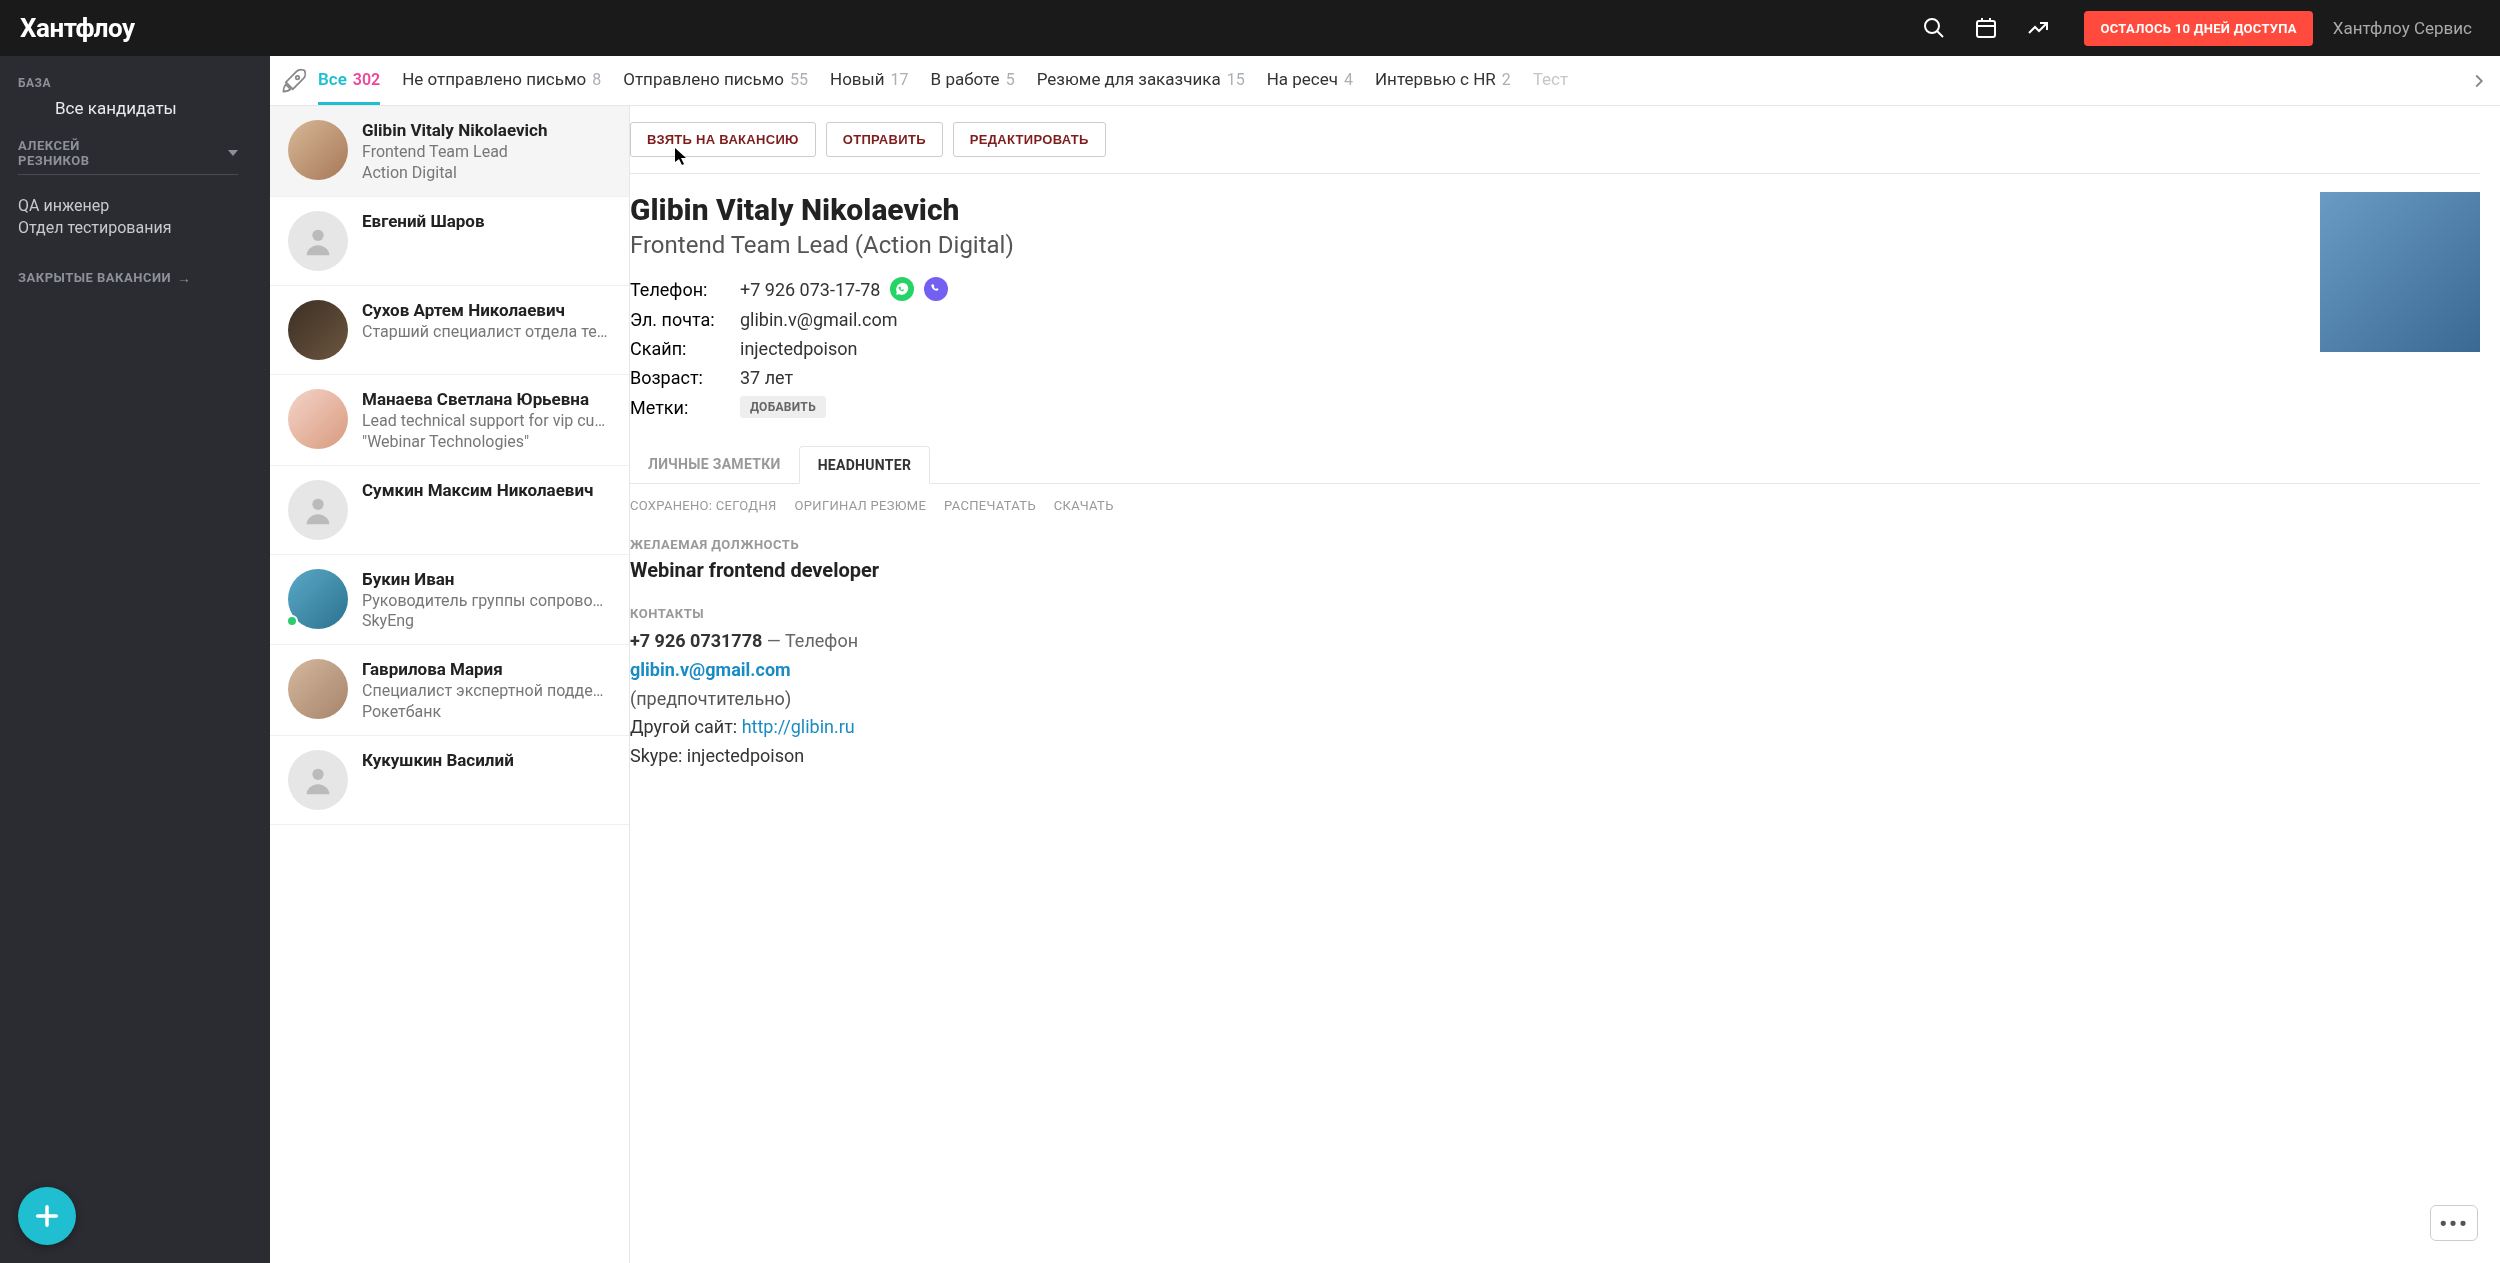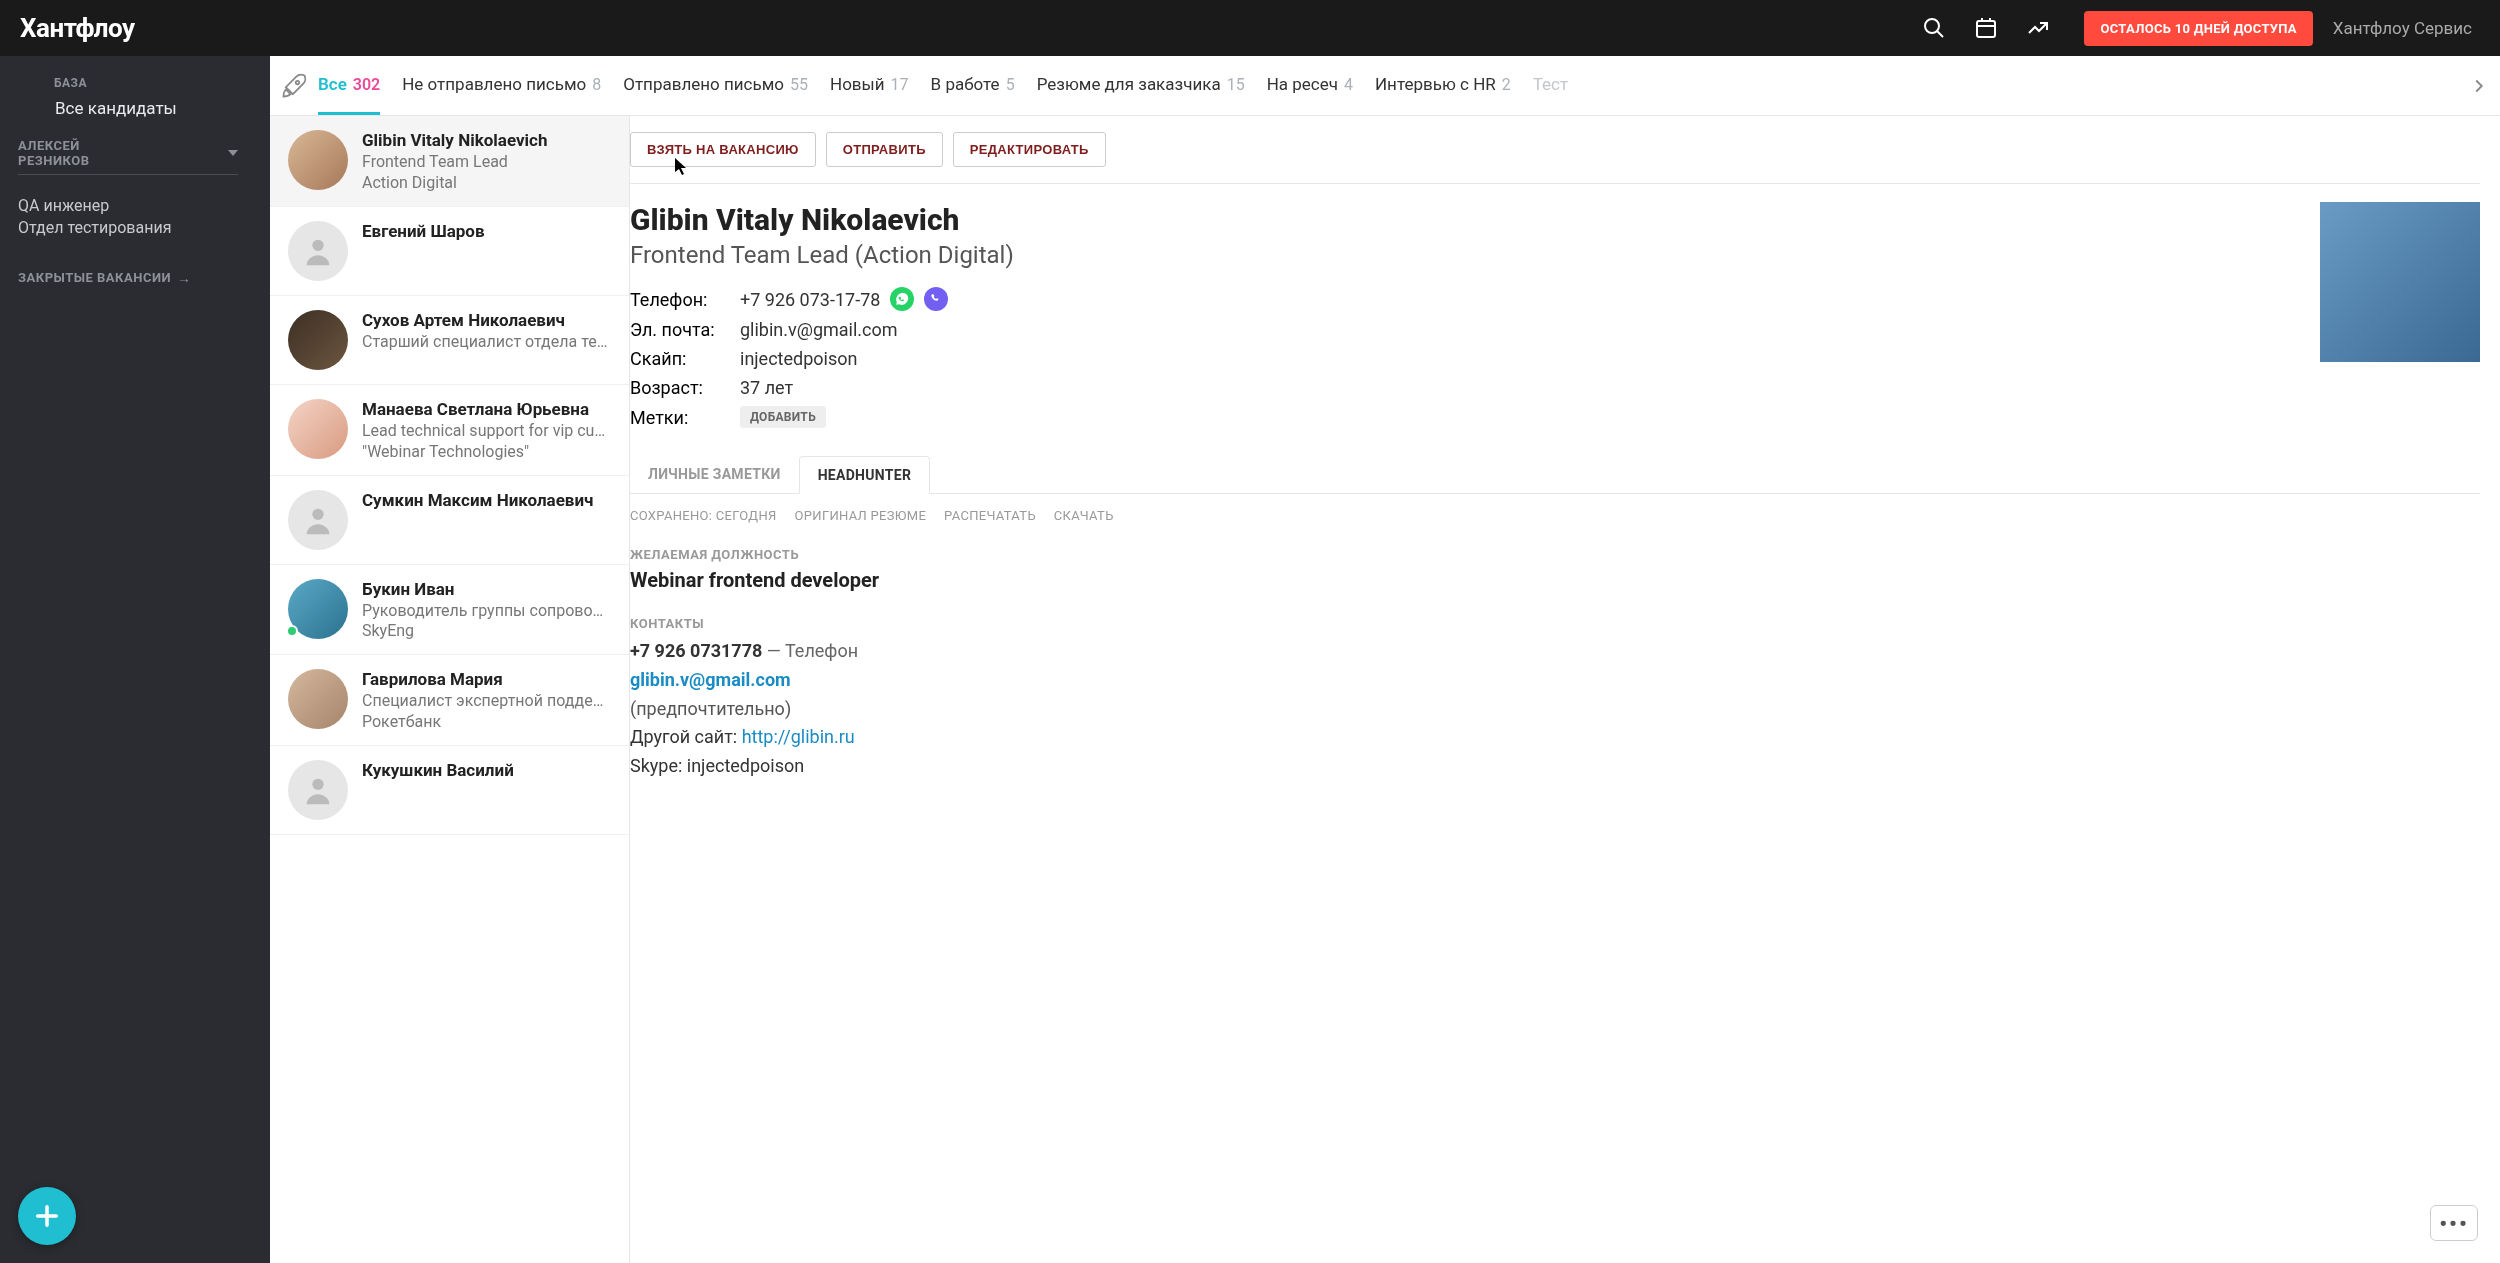--- a/index.html
+++ b/index.html
@@ -13,34 +13,34 @@
   .topbar-icon { width: 40px; height: 40px; display: flex; align-items: center; justify-content: center; color: #fff; cursor: pointer; margin: 0 6px; }
   .topbar-icon svg { width: 24px; height: 24px; stroke: #fff; fill: none; stroke-width: 2; }
   .trial-btn { background: #ff4a3d; color: #fff; padding: 10px 16px; border-radius: 4px; font-size: 13px; font-weight: 700; letter-spacing: 0.3px; margin: 0 20px; cursor: pointer; }
   .service-label { color: #aaa; font-size: 17px; padding-right: 8px; }
 
   
   .body { display: flex; flex: 1; min-height: 0; }
 
   
   .sidebar { width: 270px; background: #2a2c31; color: #ddd; padding: 20px 18px; flex-shrink: 0; position: relative; }
-  .sidebar-label { color: #8d9097; font-size: 12px; font-weight: 700; letter-spacing: 0.5px; text-transform: uppercase; margin-bottom: 8px; margin-left: 36px; }
+  .sidebar-label { color: #8d9097; font-size: 12px; font-weight: 700; letter-spacing: 0.5px; text-transform: uppercase; margin-bottom: 8px; }
   .sidebar-link { color: #e9eaed; font-size: 17px; margin-bottom: 20px; cursor: pointer; margin-left: 37px; }
   .user-select { color: #8d9097; font-size: 13px; font-weight: 700; letter-spacing: 0.5px; text-transform: uppercase; display: flex; align-items: center; gap: 80px; border-bottom: 1px solid #4a4c52; padding-bottom: 6px; margin-bottom: 20px; cursor: pointer; width: 220px; }
   .user-select .caret { width:0; height:0; border-left:5px solid transparent; border-right:5px solid transparent; border-top:6px solid #8d9097; }
   .vacancy-line { color: #c8c9cd; font-size: 16px; line-height: 1.4; cursor: pointer; }
   .closed { color: #8d9097; font-size: 13px; font-weight: 700; letter-spacing: 0.5px; text-transform: uppercase; margin-top: 30px; cursor: pointer; display: flex; align-items: center; gap: 6px; }
   .closed .arrow { font-size: 14px; }
 
   .fab { position: absolute; left: 18px; bottom: 18px; width: 58px; height: 58px; border-radius: 50%; background: #1fbfd1; display: flex; align-items: center; justify-content: center; cursor: pointer; box-shadow: 0 2px 8px rgba(0,0,0,0.3); }
   .fab svg { width: 28px; height: 28px; fill: #fff; }
 
   
   .list-col { width: 360px; border-right: 1px solid #e6e6e6; flex-shrink: 0; display: flex; flex-direction: column; }
-  .status-tabs-wrap { display: flex; align-items: center; border-bottom: 1px solid #e6e6e6; height: 60px; padding-left: 10px; background: #fff; }
+  .status-tabs-wrap { display: flex; align-items: center; border-bottom: 1px solid #e6e6e6; height: 50px; padding-left: 10px; background: #fff; }
   .rocket-icon { width: 28px; height: 28px; margin-right: 10px; color: #888; flex-shrink: 0; }
   .rocket-icon svg { width: 100%; height: 100%; stroke: #888; fill: none; stroke-width: 1.5; }
   .status-tabs { display: flex; gap: 22px; overflow: hidden; white-space: nowrap; align-items: center; height: 100%; }
   .status-tab { font-size: 17px; color: #333; cursor: pointer; display: flex; align-items: center; gap: 6px; height: 100%; border-bottom: 3px solid transparent; }
   .status-tab .count { color: #aab0b8; font-size: 16px; }
   .status-tab.active { color: #1fbfd1; border-bottom-color: #1fbfd1; font-weight: 600; }
   .status-tab.active .count { color: #ec4899; }
   .status-tab.faded { color: #c3c7cc; }
   .tab-next { margin-left: auto; margin-right: 6px; width: 30px; height: 30px; display:flex; align-items:center; justify-content:center; cursor:pointer; color:#888; flex-shrink:0;}
   .tab-next svg { width:22px; height:22px; stroke:#888; fill:none; stroke-width:2;}

